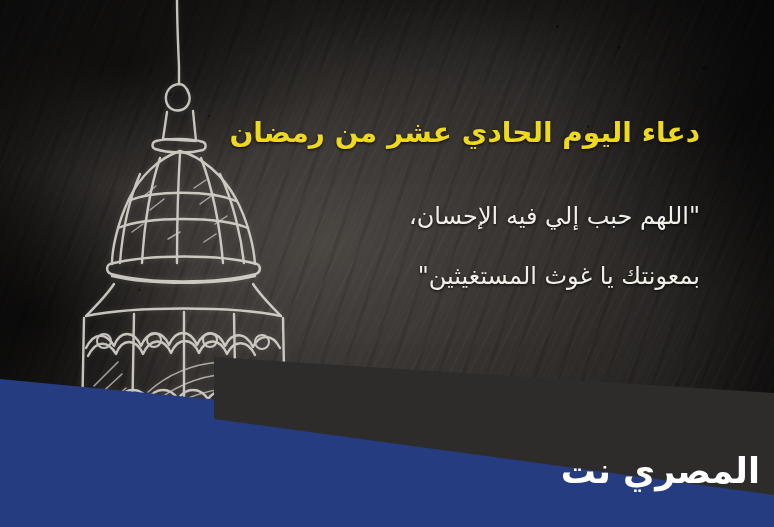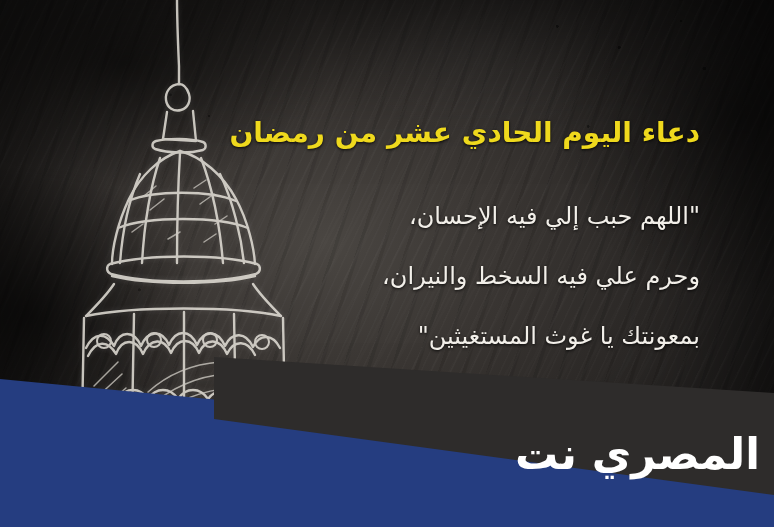--- a/index.html
+++ b/index.html
@@ -130,23 +130,23 @@
     right: 0;
     bottom: 0;
     width: 560px;
     height: 170px;
     background: #2e2c2b;
     clip-path: polygon(0 0, 560px 36px, 560px 138px, 0 62px);
   }
   .banner-text {
     position: absolute;
     right: 14px;
-    bottom: 48px;
+    bottom: 36px;
     color: #ffffff;
-    font-size: 43px;
+    font-size: 35px;
     font-weight: bold;
     direction: rtl;
     white-space: nowrap;
     letter-spacing: 1px;
   }
 </style>
 </head>
 <body>
 
 <div class="card">
@@ -239,21 +239,20 @@
 
       <path d="M48 432 C96 442 184 442 232 432"></path>
       <path d="M56 440 C100 448 180 448 224 440"></path>
     </g>
   </svg>
 
   <div class="title">دعاء اليوم الحادي عشر من رمضان</div>
 
   <div class="quote">
     <span class="line">"اللهم حبب إلي فيه الإحسان،</span>
-    <span class="line">وحرم علي فيه السخط والنيران،</span>
     <span class="line">بمعونتك يا غوث المستغيثين"</span>
   </div>
 
   <div class="banner-blue"></div>
   <div class="banner-dark"></div>
   <div class="banner-text">المصري نت</div>
 
 </div>
 
 </body></html>

